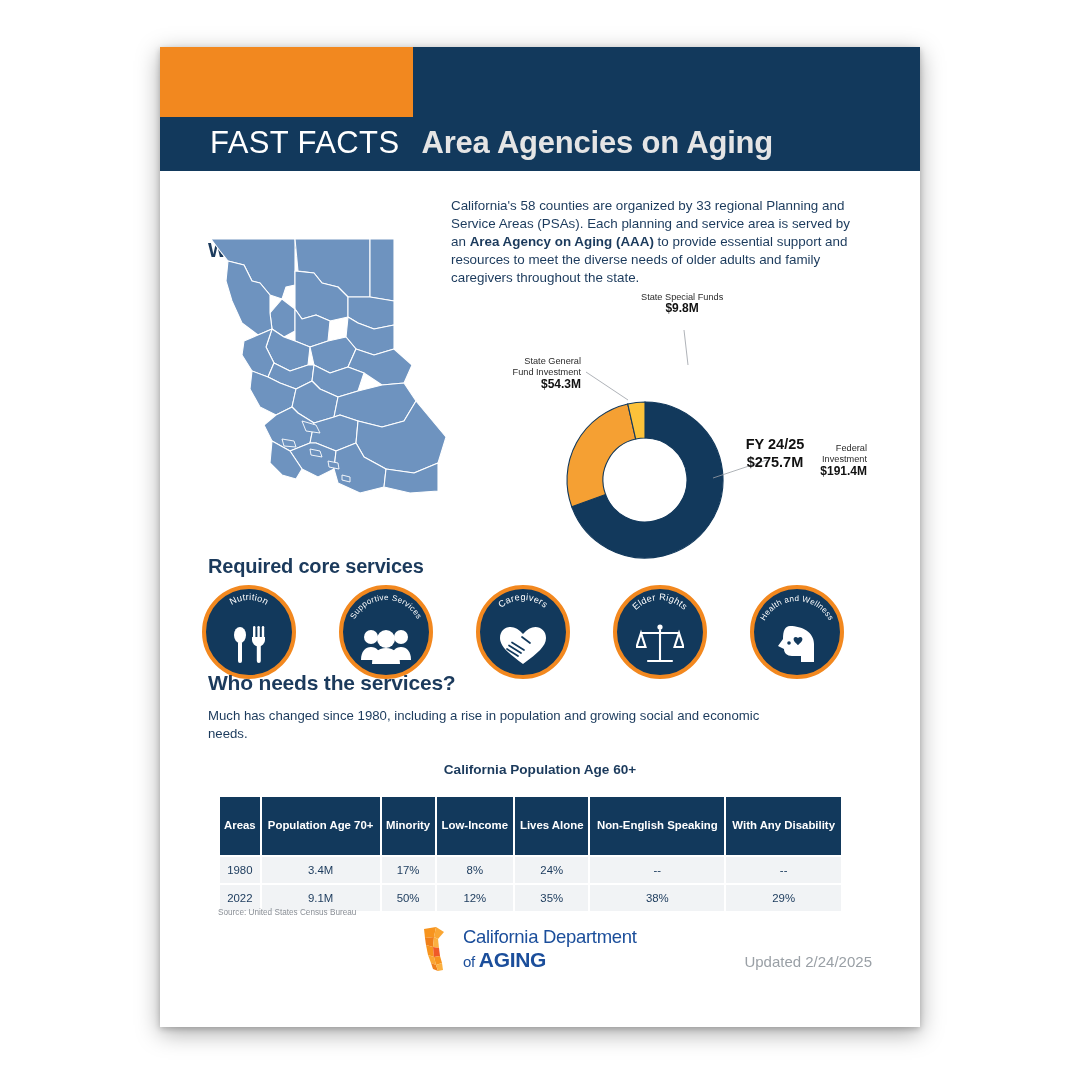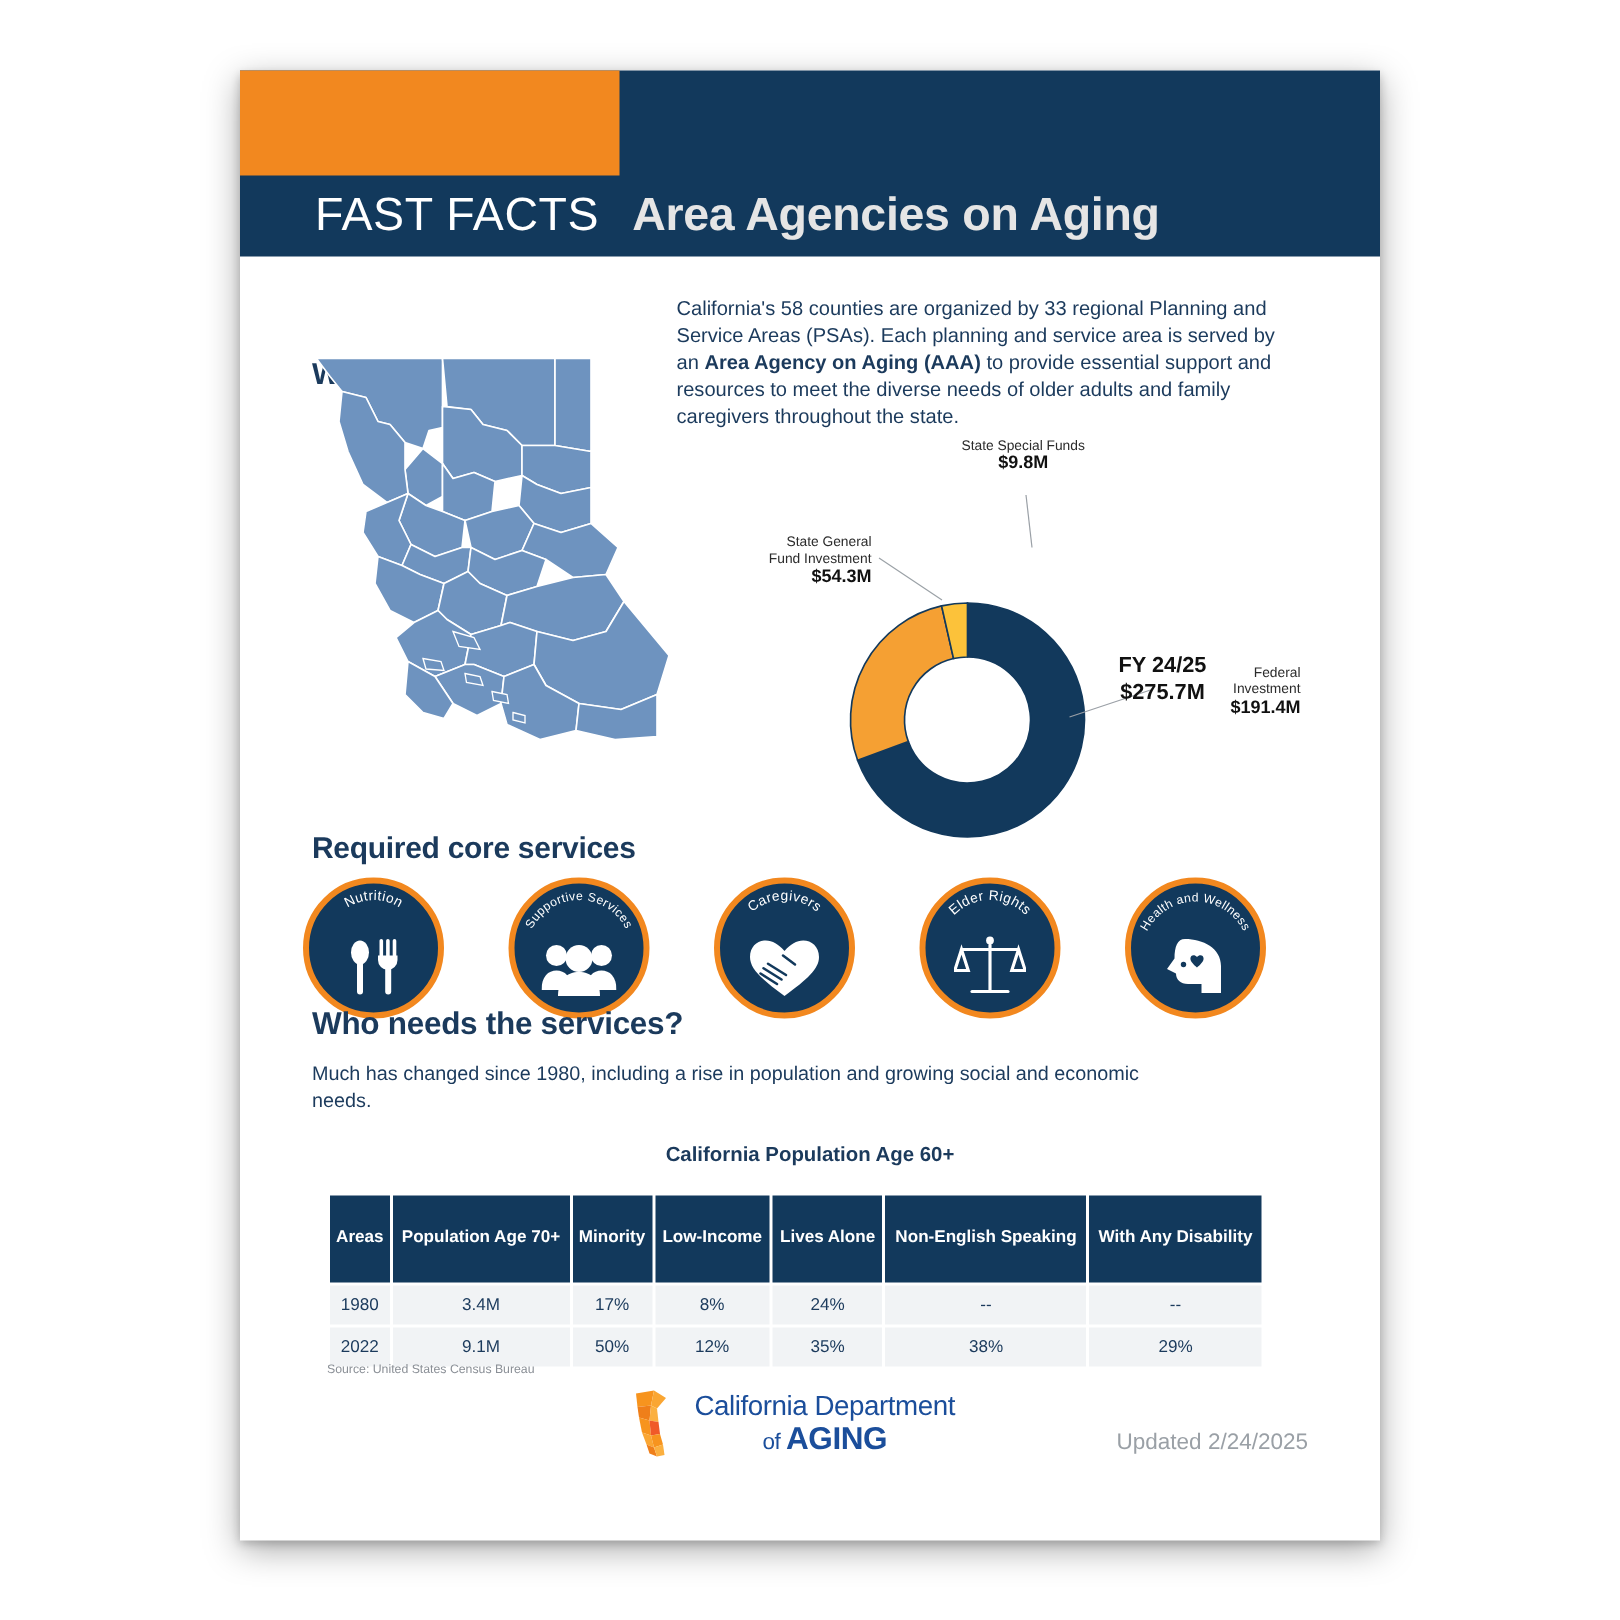--- a/index.html
+++ b/index.html
@@ -215,21 +215,21 @@
   #logo-wrap {
     position: absolute;
     left: 262px;
     top: 876px;
     width: 215px;
     height: 52px;
     display: flex;
     align-items: center;
     gap: 7px;
   }
-  #logo-text { line-height: 1; text-align: center; }
+  #logo-text { line-height: 1; }
   #logo-l1 { font-size: 18.5px; color: #1b4e9b; font-weight: 400; letter-spacing: -0.3px; }
   #logo-l2 { font-size: 18.5px; color: #1b4e9b; letter-spacing: -0.3px; margin-top: 2px; }
   #logo-l2 .of { font-weight: 400; font-size: 15px; }
   #logo-l2 .aging { font-weight: 700; font-size: 21px; }
   #updated {
     position: absolute;
     right: 48px;
     top: 906px;
     font-size: 15px;
     color: #9aa0a6;

